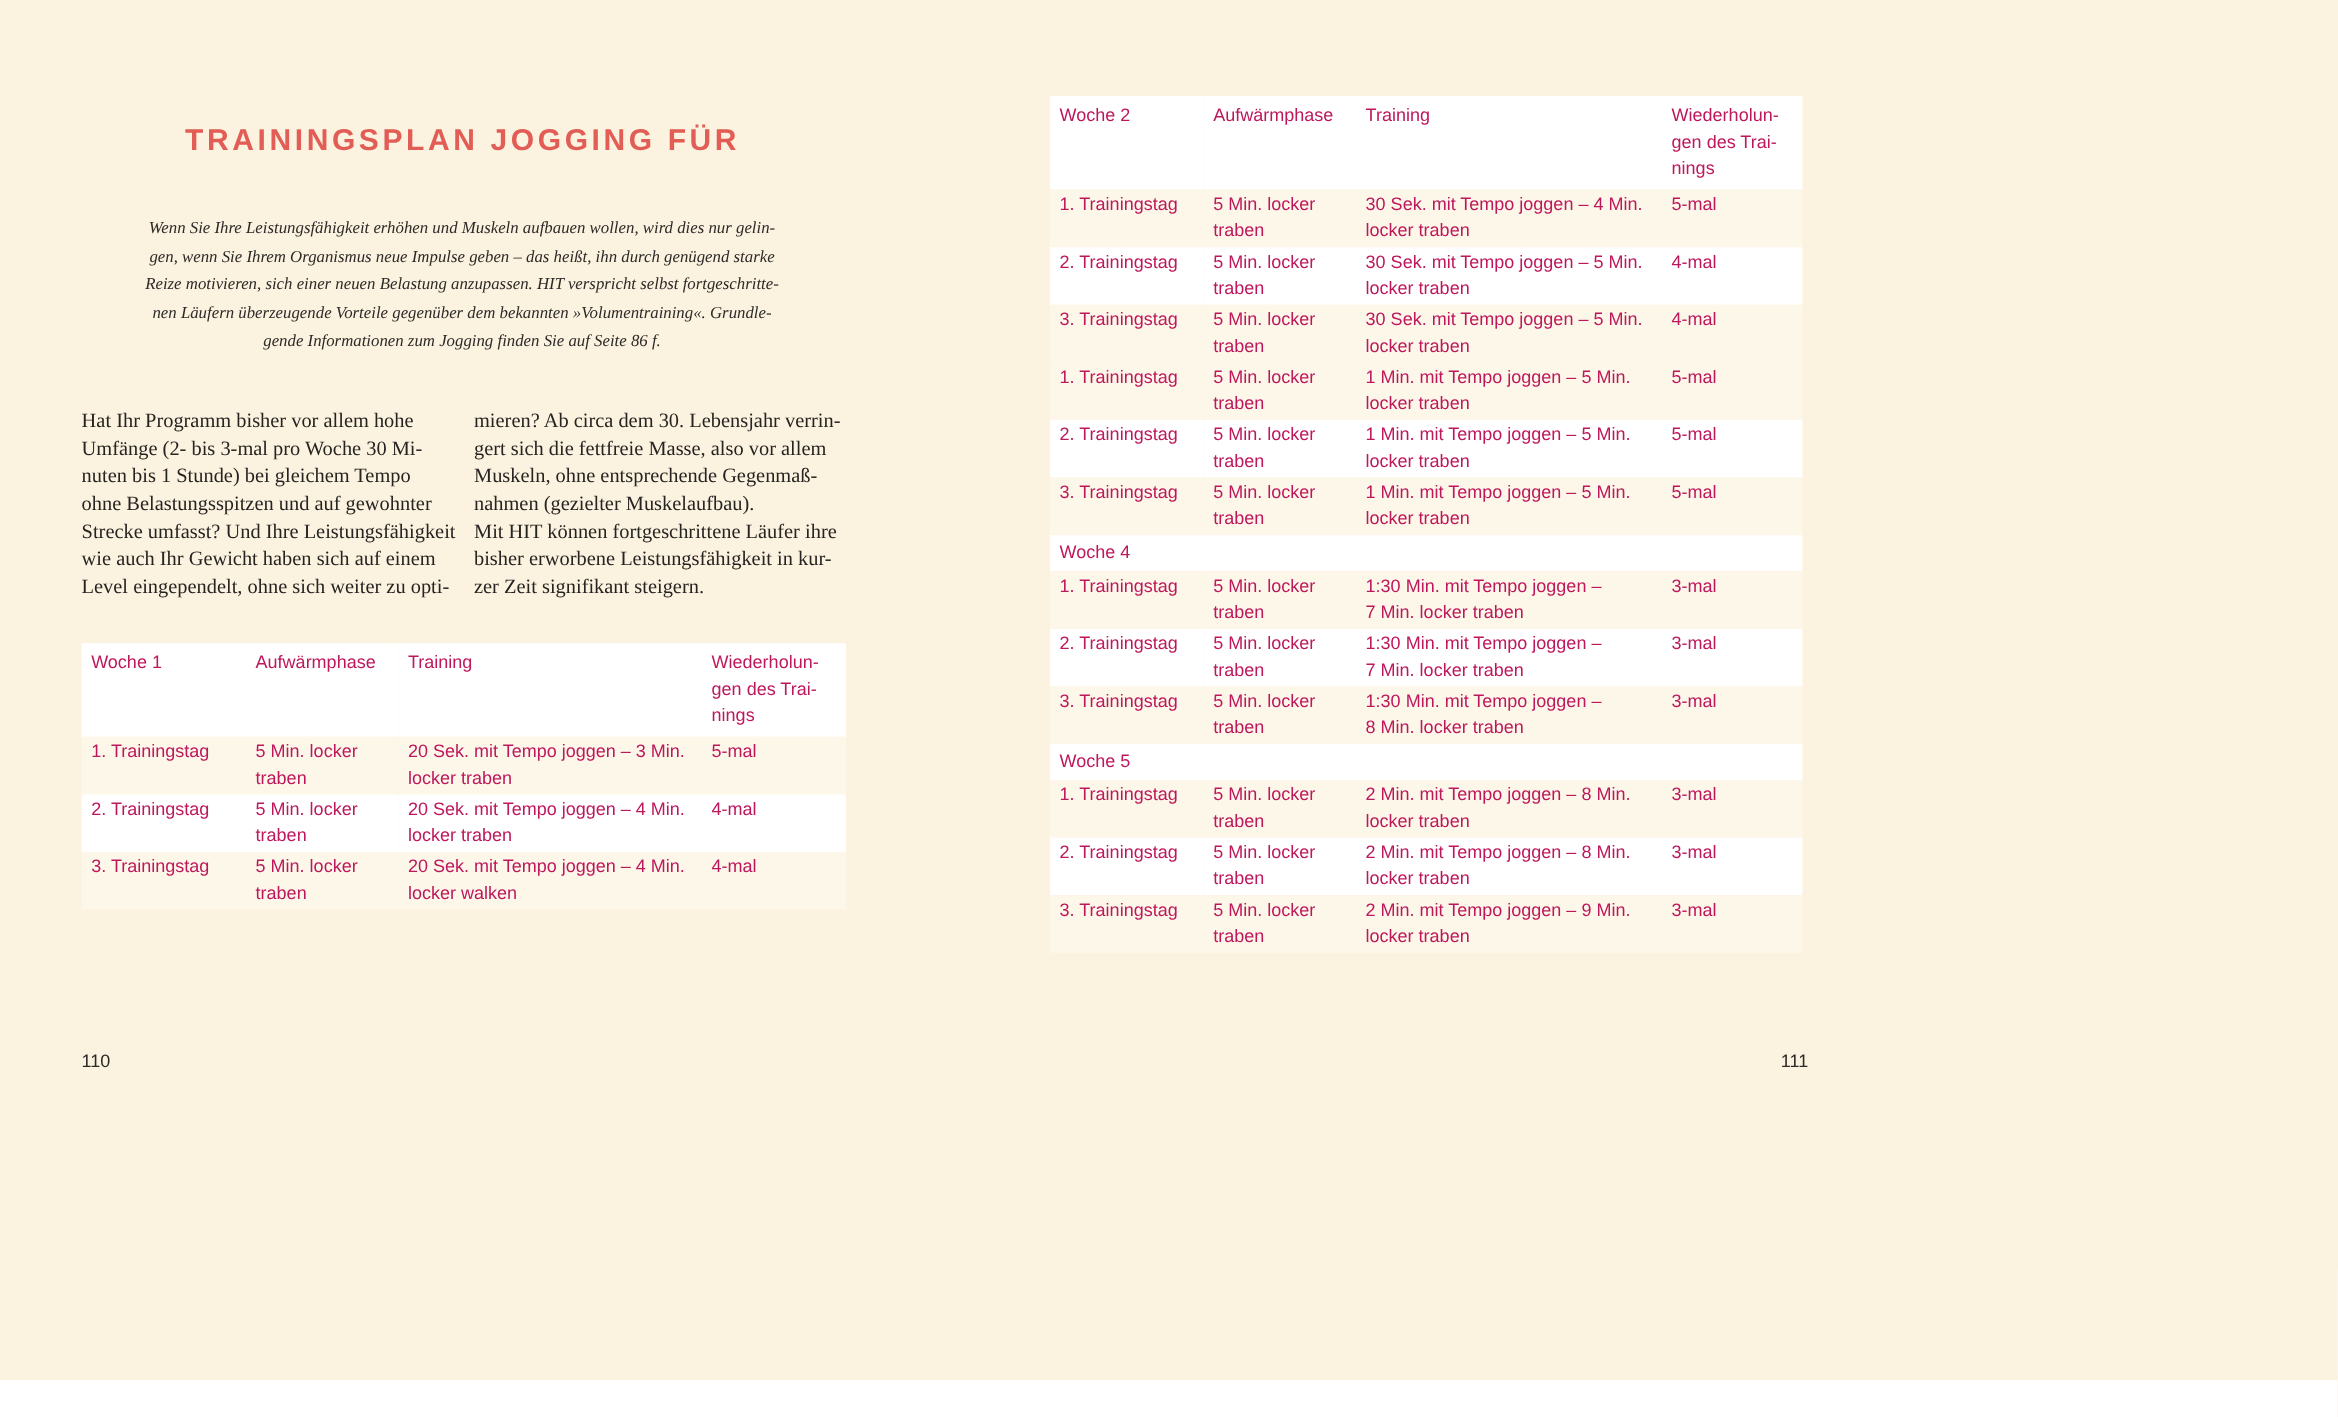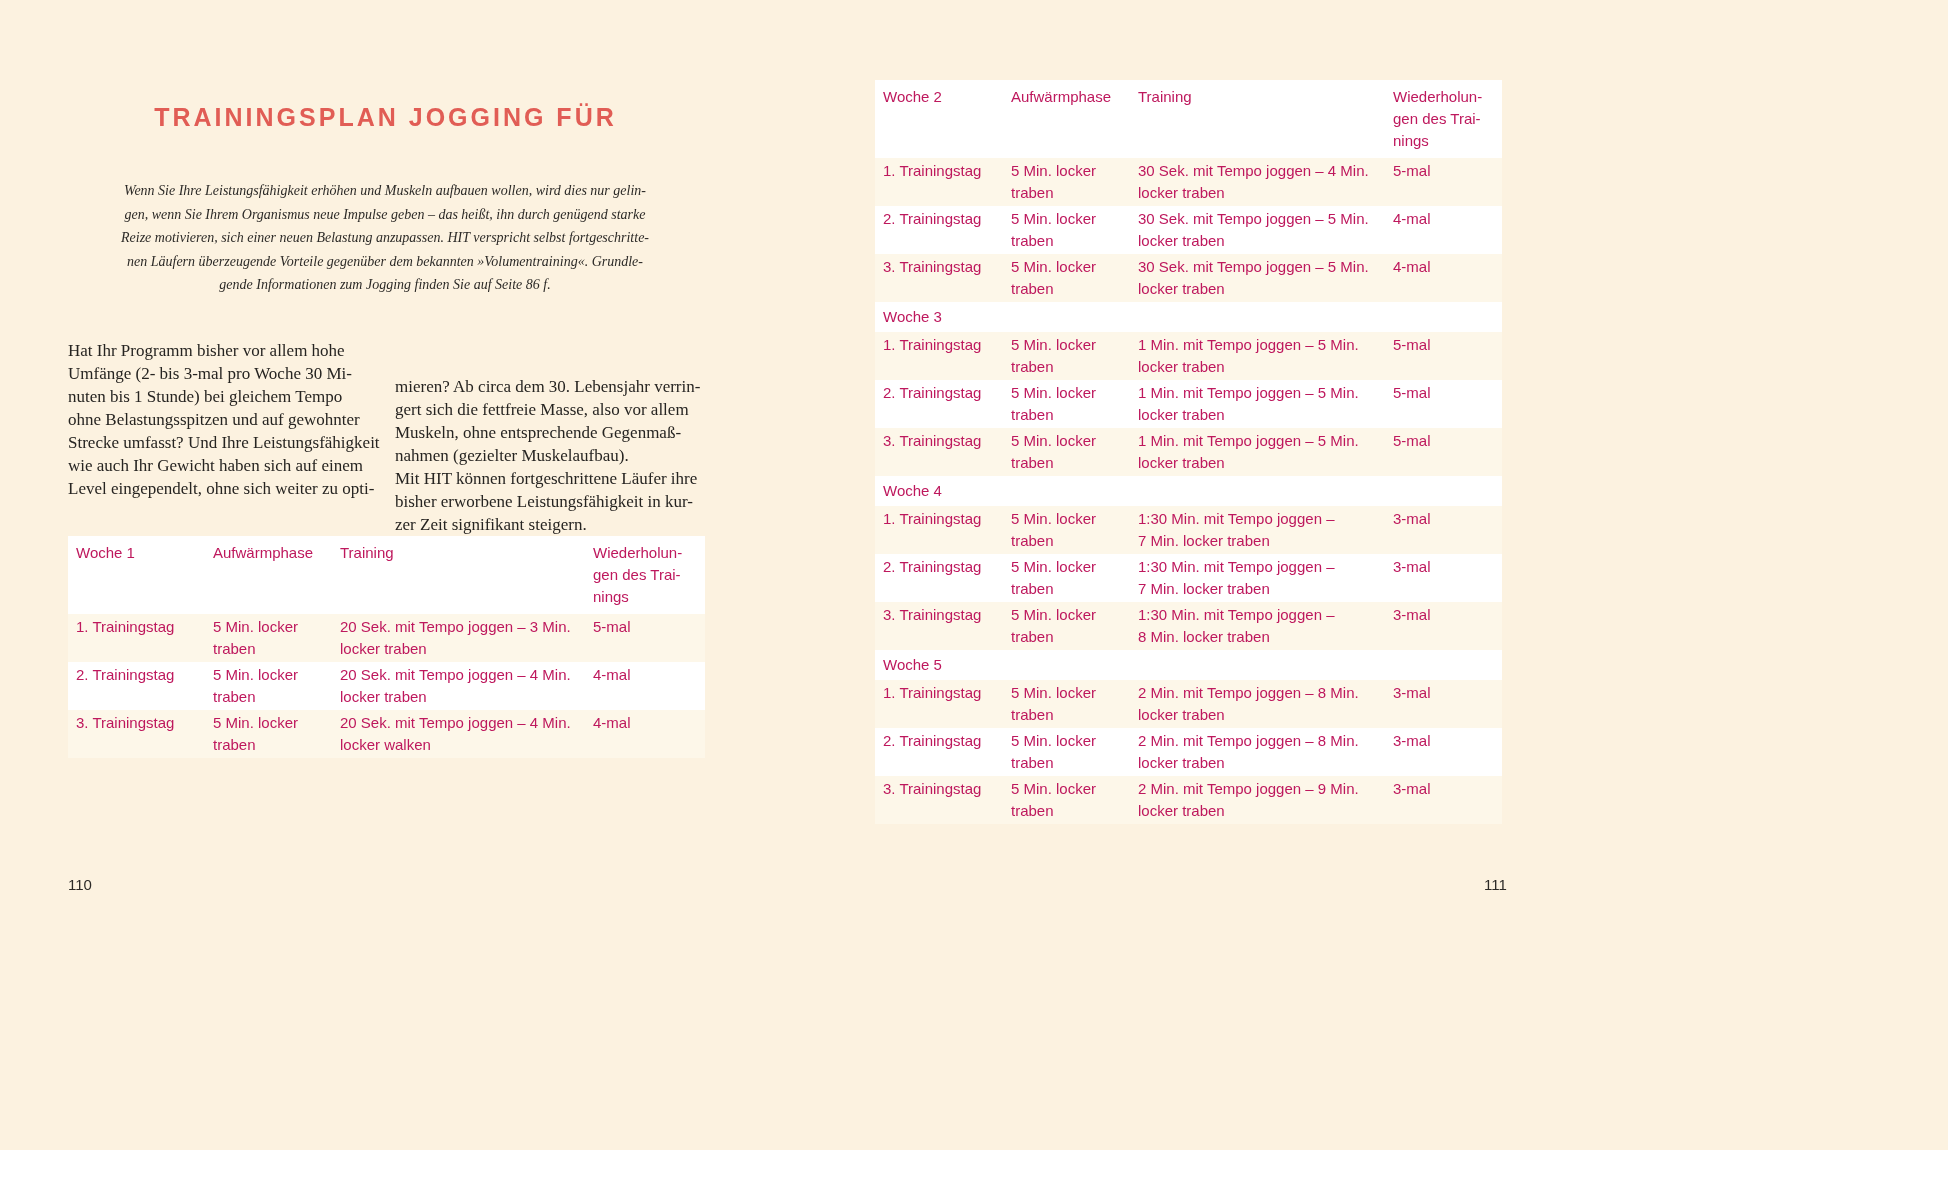--- a/index.html
+++ b/index.html
@@ -53,21 +53,21 @@
   .body-col {
     position: absolute;
     top: 339px;
     font-family: "Liberation Serif", serif;
     font-size: 17px;
     line-height: 23px;
     white-space: pre;
     color: #262421;
   }
   .col1 { left: 68px; }
-  .col2 { left: 395px; margin-top: 36px; }
+  .col2 { left: 395px; }
 
   
   .plan-table {
     position: absolute;
     border-collapse: collapse;
     table-layout: fixed;
     font-size: 15px;
     line-height: 22px;
     color: #be185d;
   }
@@ -231,23 +231,20 @@
         </tr>
         <tr class="tint">
           <td>3. Trainingstag</td>
           <td>5 Min. locker
 traben</td>
           <td>30 Sek. mit Tempo joggen – 5 Min.
 locker traben</td>
           <td>4-mal</td>
         </tr>
 
-        <tr class="band-row">
-          <td colspan="4">Woche 3</td>
-        </tr>
         <tr class="tint">
           <td>1. Trainingstag</td>
           <td>5 Min. locker
 traben</td>
           <td>1 Min. mit Tempo joggen – 5 Min.
 locker traben</td>
           <td>5-mal</td>
         </tr>
         <tr class="white">
           <td>2. Trainingstag</td>

